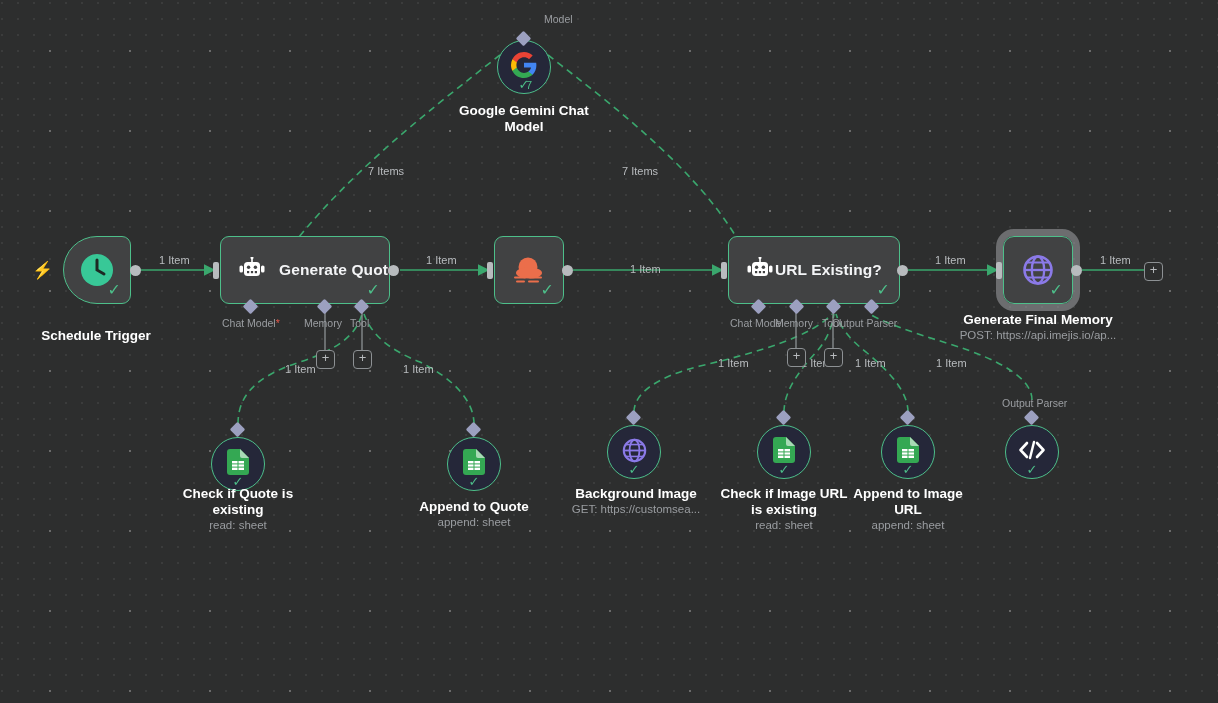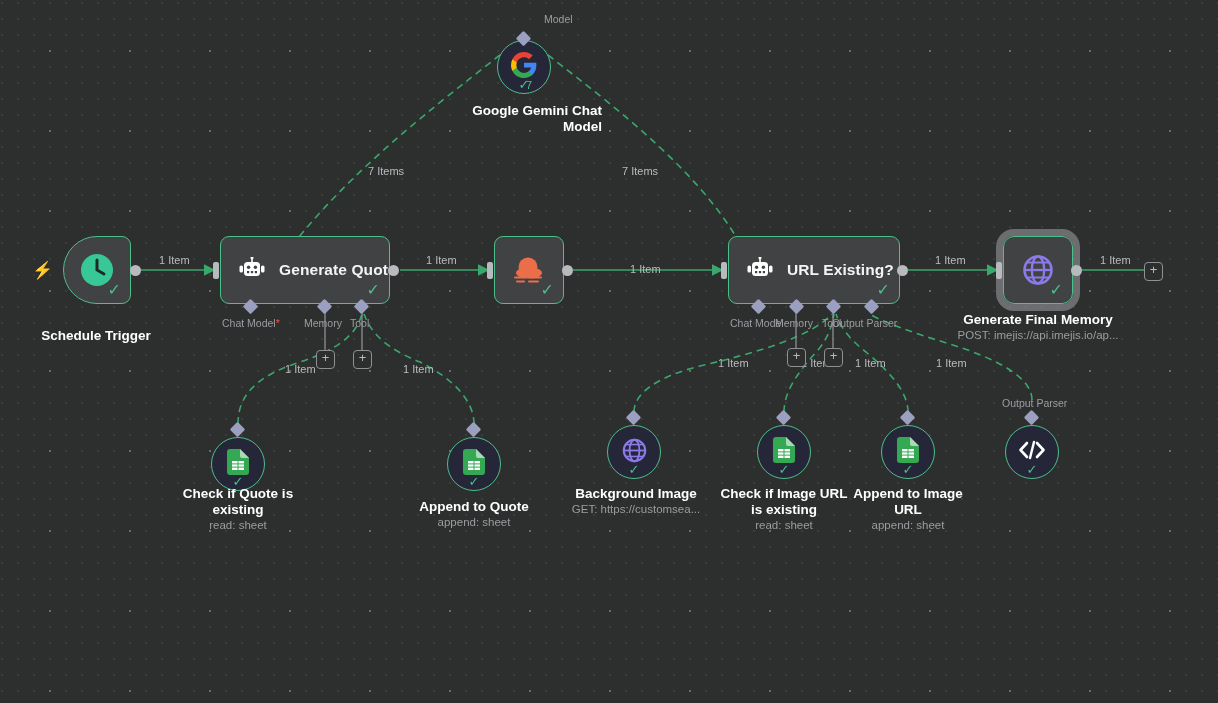--- a/index.html
+++ b/index.html
@@ -274,21 +274,21 @@
         <rect x="19" y="22.5" width="13" height="2.1" rx="1" fill="#eb6e4b"></rect>
         <rect x="6" y="26.5" width="9" height="2.1" rx="1" fill="#eb6e4b"></rect>
         <rect x="18" y="26.5" width="11" height="2.1" rx="1" fill="#eb6e4b"></rect>
       </svg>
     </span>
     <span class="ncheck">✓</span>
   </div>
   <div class="out-dot" style="left:562px; top:265px;"></div>
 
   <div class="in-port" style="left:721px; top:262px;"></div>
-  <div class="node" style="left:728px; top:236px; width:172px; height:68px; padding-left:16px; gap:12px;">
+  <div class="node" style="left:728px; top:236px; width:172px; height:68px; padding-left:16px; ">
     <span class="nicon">
       <svg width="30" height="26" viewBox="0 0 30 26">
         <rect x="7" y="5" width="16" height="14" rx="3.5" fill="#ffffff"></rect>
         <rect x="14.2" y="0.5" width="1.6" height="4.5" fill="#ffffff"></rect>
         <circle cx="15" cy="0.8" r="1.5" fill="#ffffff"></circle>
         <rect x="2.5" y="8.5" width="3.5" height="7" rx="1.6" fill="#ffffff"></rect>
         <rect x="24" y="8.5" width="3.5" height="7" rx="1.6" fill="#ffffff"></rect>
         <circle cx="11.6" cy="10.2" r="1.7" fill="#414243"></circle>
         <circle cx="18.4" cy="10.2" r="1.7" fill="#414243"></circle>
         <rect x="10" y="14" width="2.2" height="2.2" fill="#414243"></rect>
@@ -320,39 +320,39 @@
         <line x1="3.5" y1="17" x2="30.5" y2="17" stroke="#8b7ae8" stroke-width="2.3"></line>
         <line x1="5.6" y1="9.5" x2="28.4" y2="9.5" stroke="#8b7ae8" stroke-width="2"></line>
         <line x1="5.6" y1="24.5" x2="28.4" y2="24.5" stroke="#8b7ae8" stroke-width="2"></line>
       </svg>
     </span>
     <span class="ncheck">✓</span>
   </div>
   <div class="out-dot" style="left:1071px; top:265px;"></div>
   <div class="nodelabel" style="left:952px; top:312px; width:172px;">
     <span class="lname">Generate Final Memory</span>
-    <span class="lsub">POST: imejis://api.imejis.io/ap...</span>
+    <span class="lsub">POST: https://api.imejis.io/ap...</span>
   </div>
   <div class="plusbtn" style="left:1144px; top:262px;">+</div>
 
   <div class="gtag" style="left:508px; top:13px;padding-left:36px;">Model</div>
   <div class="diamond" style="left:518px; top:33px;"></div>
   <div class="subnode" style="left:497px; top:40px;">
     <span class="nicon">
       <svg width="26" height="26" viewBox="0 0 26 26">
         <path d="M25.4 13.3c0-.9-.08-1.8-.24-2.6H13v4.9h7c-.3 1.6-1.2 3-2.6 3.9v3.2h4.2c2.4-2.3 3.8-5.6 3.8-9.4z" fill="#4285F4"></path>
         <path d="M13 26c3.5 0 6.4-1.2 8.6-3.2l-4.2-3.2c-1.2.8-2.6 1.3-4.4 1.3-3.4 0-6.2-2.3-7.2-5.3H1.4v3.3C3.6 23.2 8 26 13 26z" fill="#34A853"></path>
         <path d="M5.8 15.5c-.26-.8-.4-1.6-.4-2.5s.14-1.7.4-2.5V7.2H1.4A13 13 0 0 0 0 13c0 2.1.5 4.1 1.4 5.8l4.4-3.3z" fill="#FBBC05"></path>
         <path d="M13 5.2c1.9 0 3.6.66 5 1.95l3.7-3.7C19.4 1.3 16.5 0 13 0 8 0 3.6 2.8 1.4 7.2l4.4 3.3c1-3 3.8-5.3 7.2-5.3z" fill="#EA4335"></path>
       </svg>
     </span>
     <span class="ncheck">✓</span>
     <span class="badge7">7</span>
   </div>
-  <div class="nodelabel" style="left:446px; top:103px; width:156px;text-align:right;">
+  <div class="nodelabel" style="left:446px; top:103px; width:156px;">
     <span class="lname">Google Gemini Chat Model</span>
   </div>
 
   <div class="diamond" style="left:232px; top:424px;"></div>
   <div class="subnode" style="left:211px; top:437px;">
     <span class="nicon">
       <svg width="22" height="26" viewBox="0 0 22 26">
         <path d="M13 0 H3 A3 3 0 0 0 0 3 V23 A3 3 0 0 0 3 26 H19 A3 3 0 0 0 22 23 V9 Z" fill="#34a853"></path>
         <path d="M13 0 L22 9 H15 A2 2 0 0 1 13 7 Z" fill="#a8dab5"></path>
         <rect x="5" y="12" width="12" height="9" fill="#ffffff"></rect>

